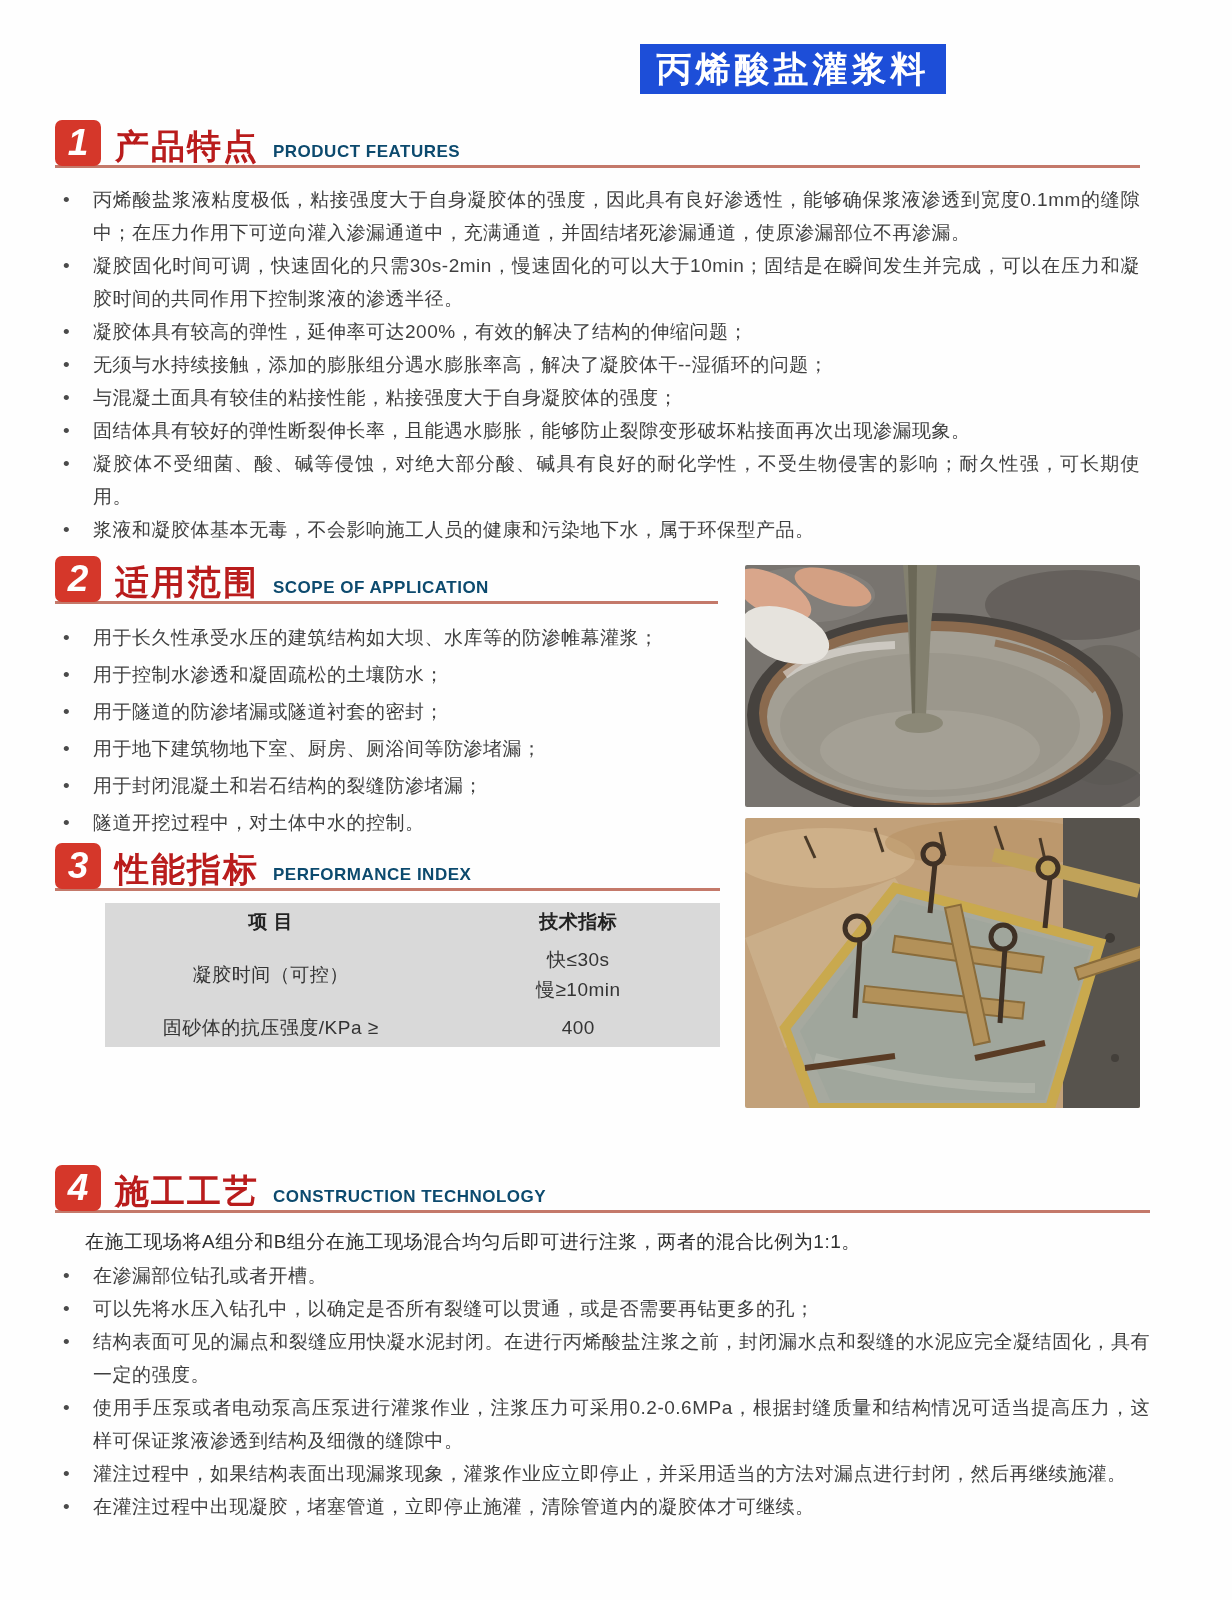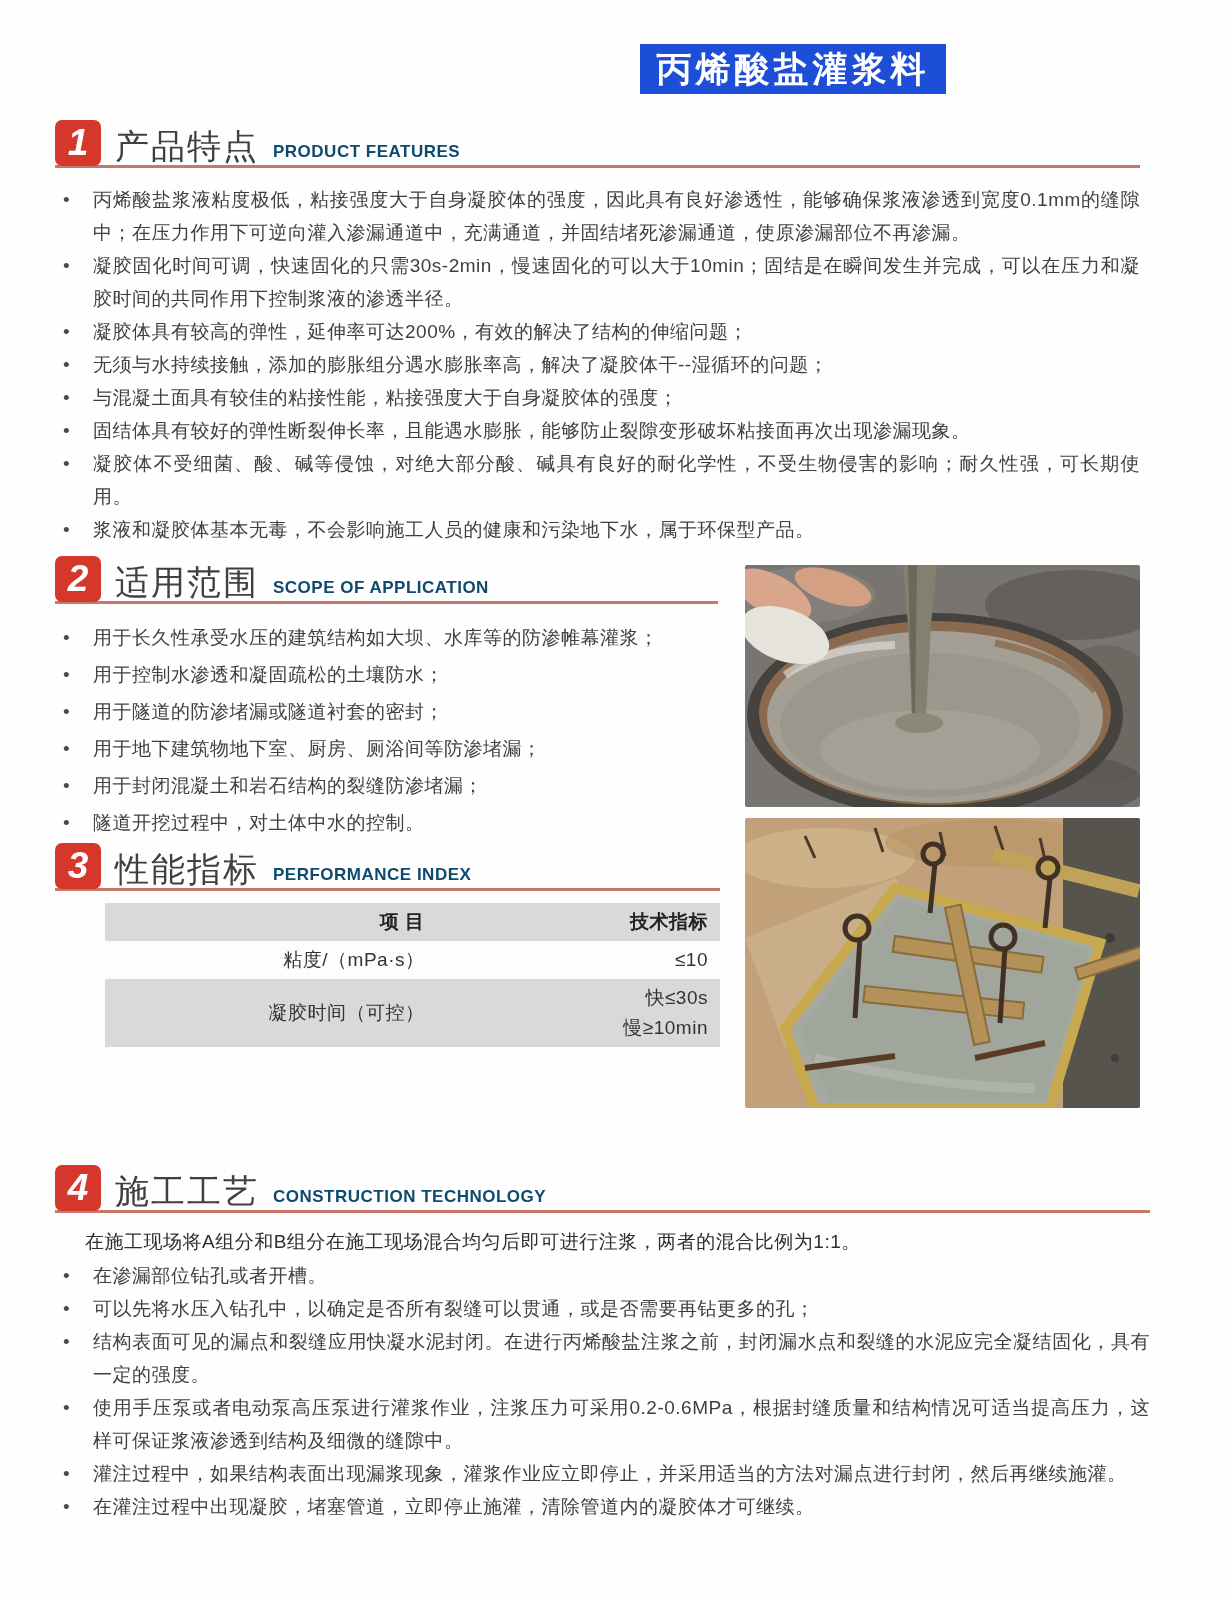--- a/index.html
+++ b/index.html
@@ -17,33 +17,33 @@
   .sec-header{
     display:flex;align-items:flex-end;gap:14px;
     border-bottom:3px solid #c4796a;padding-bottom:2px;
   }
   .sec-num{
     width:46px;height:46px;background:#d5372a;color:#fff;border-radius:7px;
     font-size:37px;font-weight:bold;font-style:italic;
     display:flex;align-items:center;justify-content:center;
     margin-bottom:-3px;flex:none;
   }
-  .sec-title{font-size:34px;font-weight:normal;color:#404040;letter-spacing:2px;line-height:1;}
+  .sec-title{font-size:34px;font-weight:bold;color:#b91c1c;letter-spacing:2px;line-height:1;}
   .sec-sub{font-size:17px;font-weight:bold;color:#0c4a6e;letter-spacing:.5px;padding-bottom:3px;line-height:1;}
   ul.bullets{list-style:none;margin:15px 0 0 0;padding:0;}
   ul.bullets li{display:flex;font-size:19px;line-height:33px;color:#3f3f3f;}
   ul.bullets li .dot{flex:none;width:30px;padding-left:8px;color:#4a4a4a;}
   ul.bullets li .btxt{flex:1;text-align:justify;letter-spacing:.5px;}
   .sec2 ul.bullets li{line-height:37px;}
   .photo{position:absolute;overflow:hidden;border-radius:2px;}
   .photo svg{display:block;}
   
   table.perf{border-collapse:collapse;margin-top:12px;width:615px;table-layout:fixed;}
   table.perf td,table.perf th{
-    font-size:19px;padding:4px 12px;text-align:right;font-weight:normal;
+    font-size:19px;padding:4px 12px;text-align:center;font-weight:normal;
     vertical-align:middle;height:30px;letter-spacing:.5px;color:#333;
   }
   table.perf th{font-weight:bold;color:#222;}
   tr.g{background:#d9d9d9;}
   tr.w{background:#fdfdfd;}
   .v2{line-height:30px;}
   .intro{font-size:19px;font-weight:normal;color:#2e2e2e;margin:16px 0 4px 30px;letter-spacing:.5px;}
 </style>
 </head>
 <body>
@@ -160,30 +160,30 @@
     <span class="sec-num">3</span>
     <span class="sec-title">性能指标</span>
     <span class="sec-sub">PERFORMANCE INDEX</span>
   </div>
   <table class="perf" style="margin-left:50px;">
     <tbody>
         <tr class="g">
       <th style="width:50%">项 目</th>
       <th>技术指标</th>
     </tr>
-    <tr class="w">
-      <td>粘度/（mPa·s）</td>
-      <td>≤10</td>
-    </tr>
     <tr class="g">
       <td>凝胶时间（可控）</td>
       <td>
         <div class="v2">快≤30s</div>
         <div class="v2">慢≥10min</div>
       </td>
+    </tr>
+    <tr class="g">
+      <td>固砂体的抗压强度/KPa ≥</td>
+      <td>400</td>
     </tr>
   </tbody>
     </table>
 </section>
 
 <div class="photo" style="left:745px;top:818px;width:395px;height:290px;">
   <svg width="395" height="290" viewBox="0 0 395 290" xmlns="http://www.w3.org/2000/svg">
     <rect width="395" height="290" fill="#c2a17a"></rect>
     <ellipse cx="80" cy="40" rx="90" ry="30" fill="#d3b690" opacity=".7"></ellipse>
     <ellipse cx="250" cy="25" rx="110" ry="24" fill="#b5905f" opacity=".5"></ellipse>

